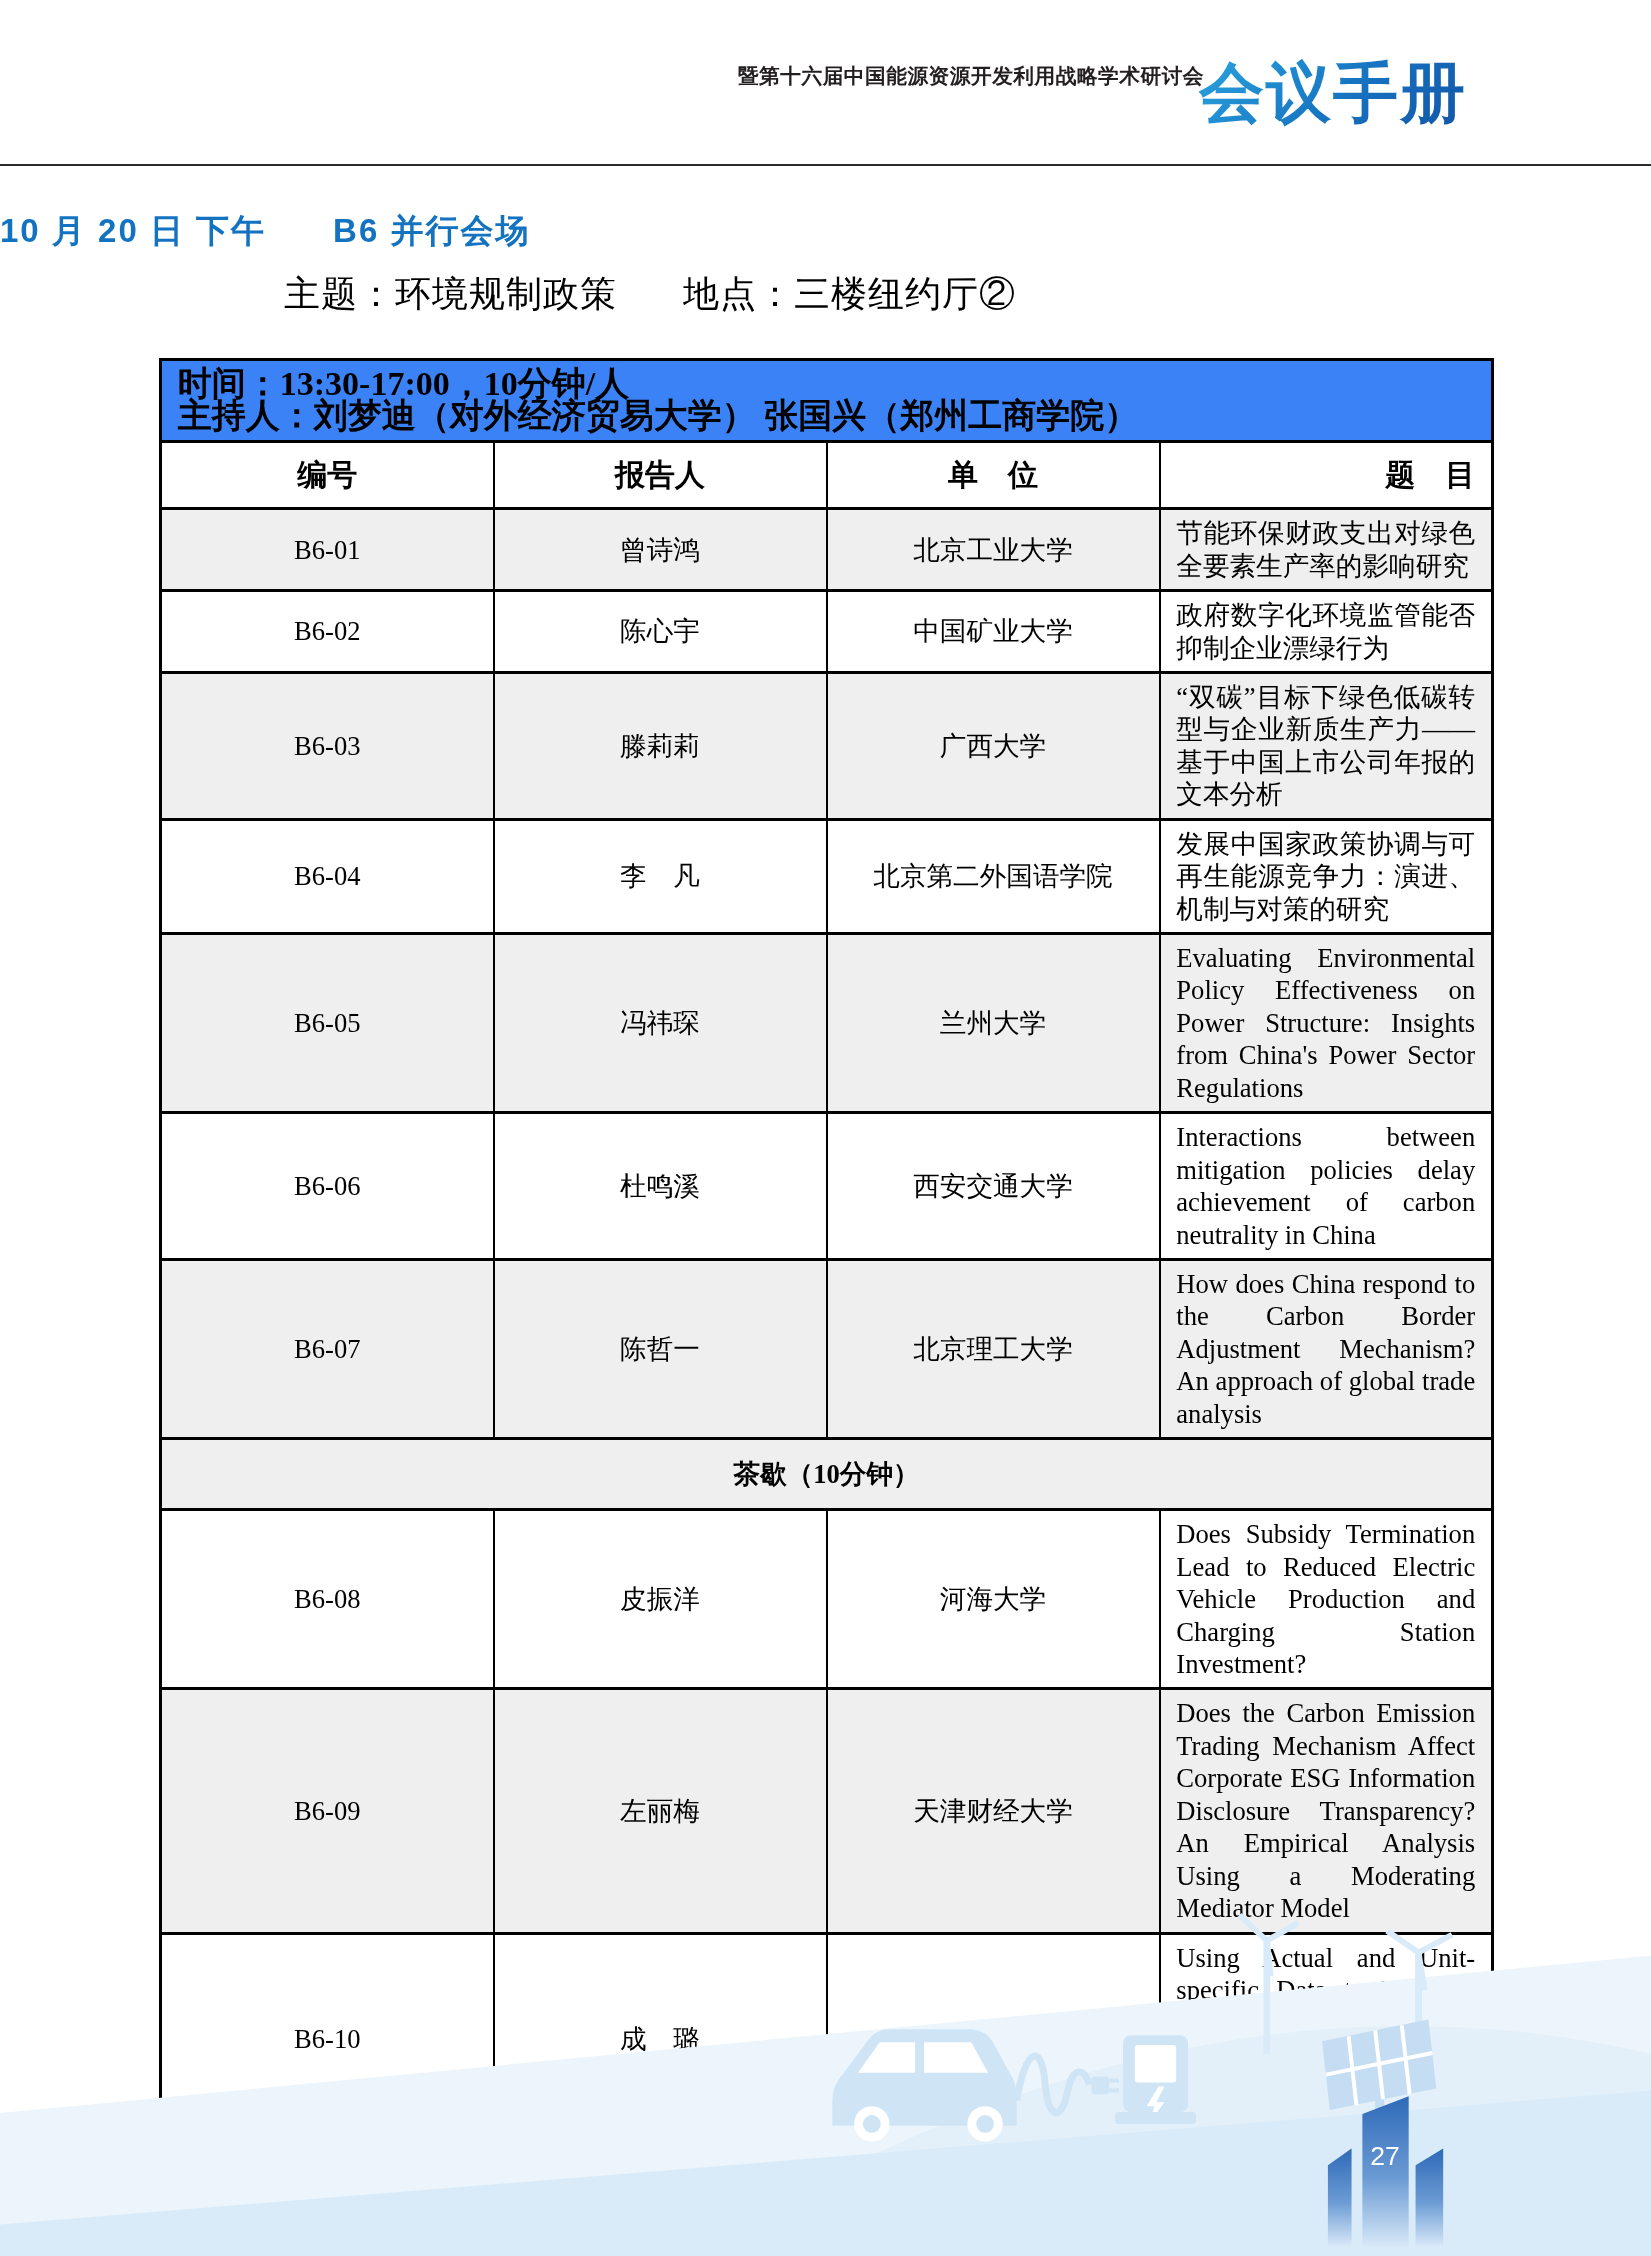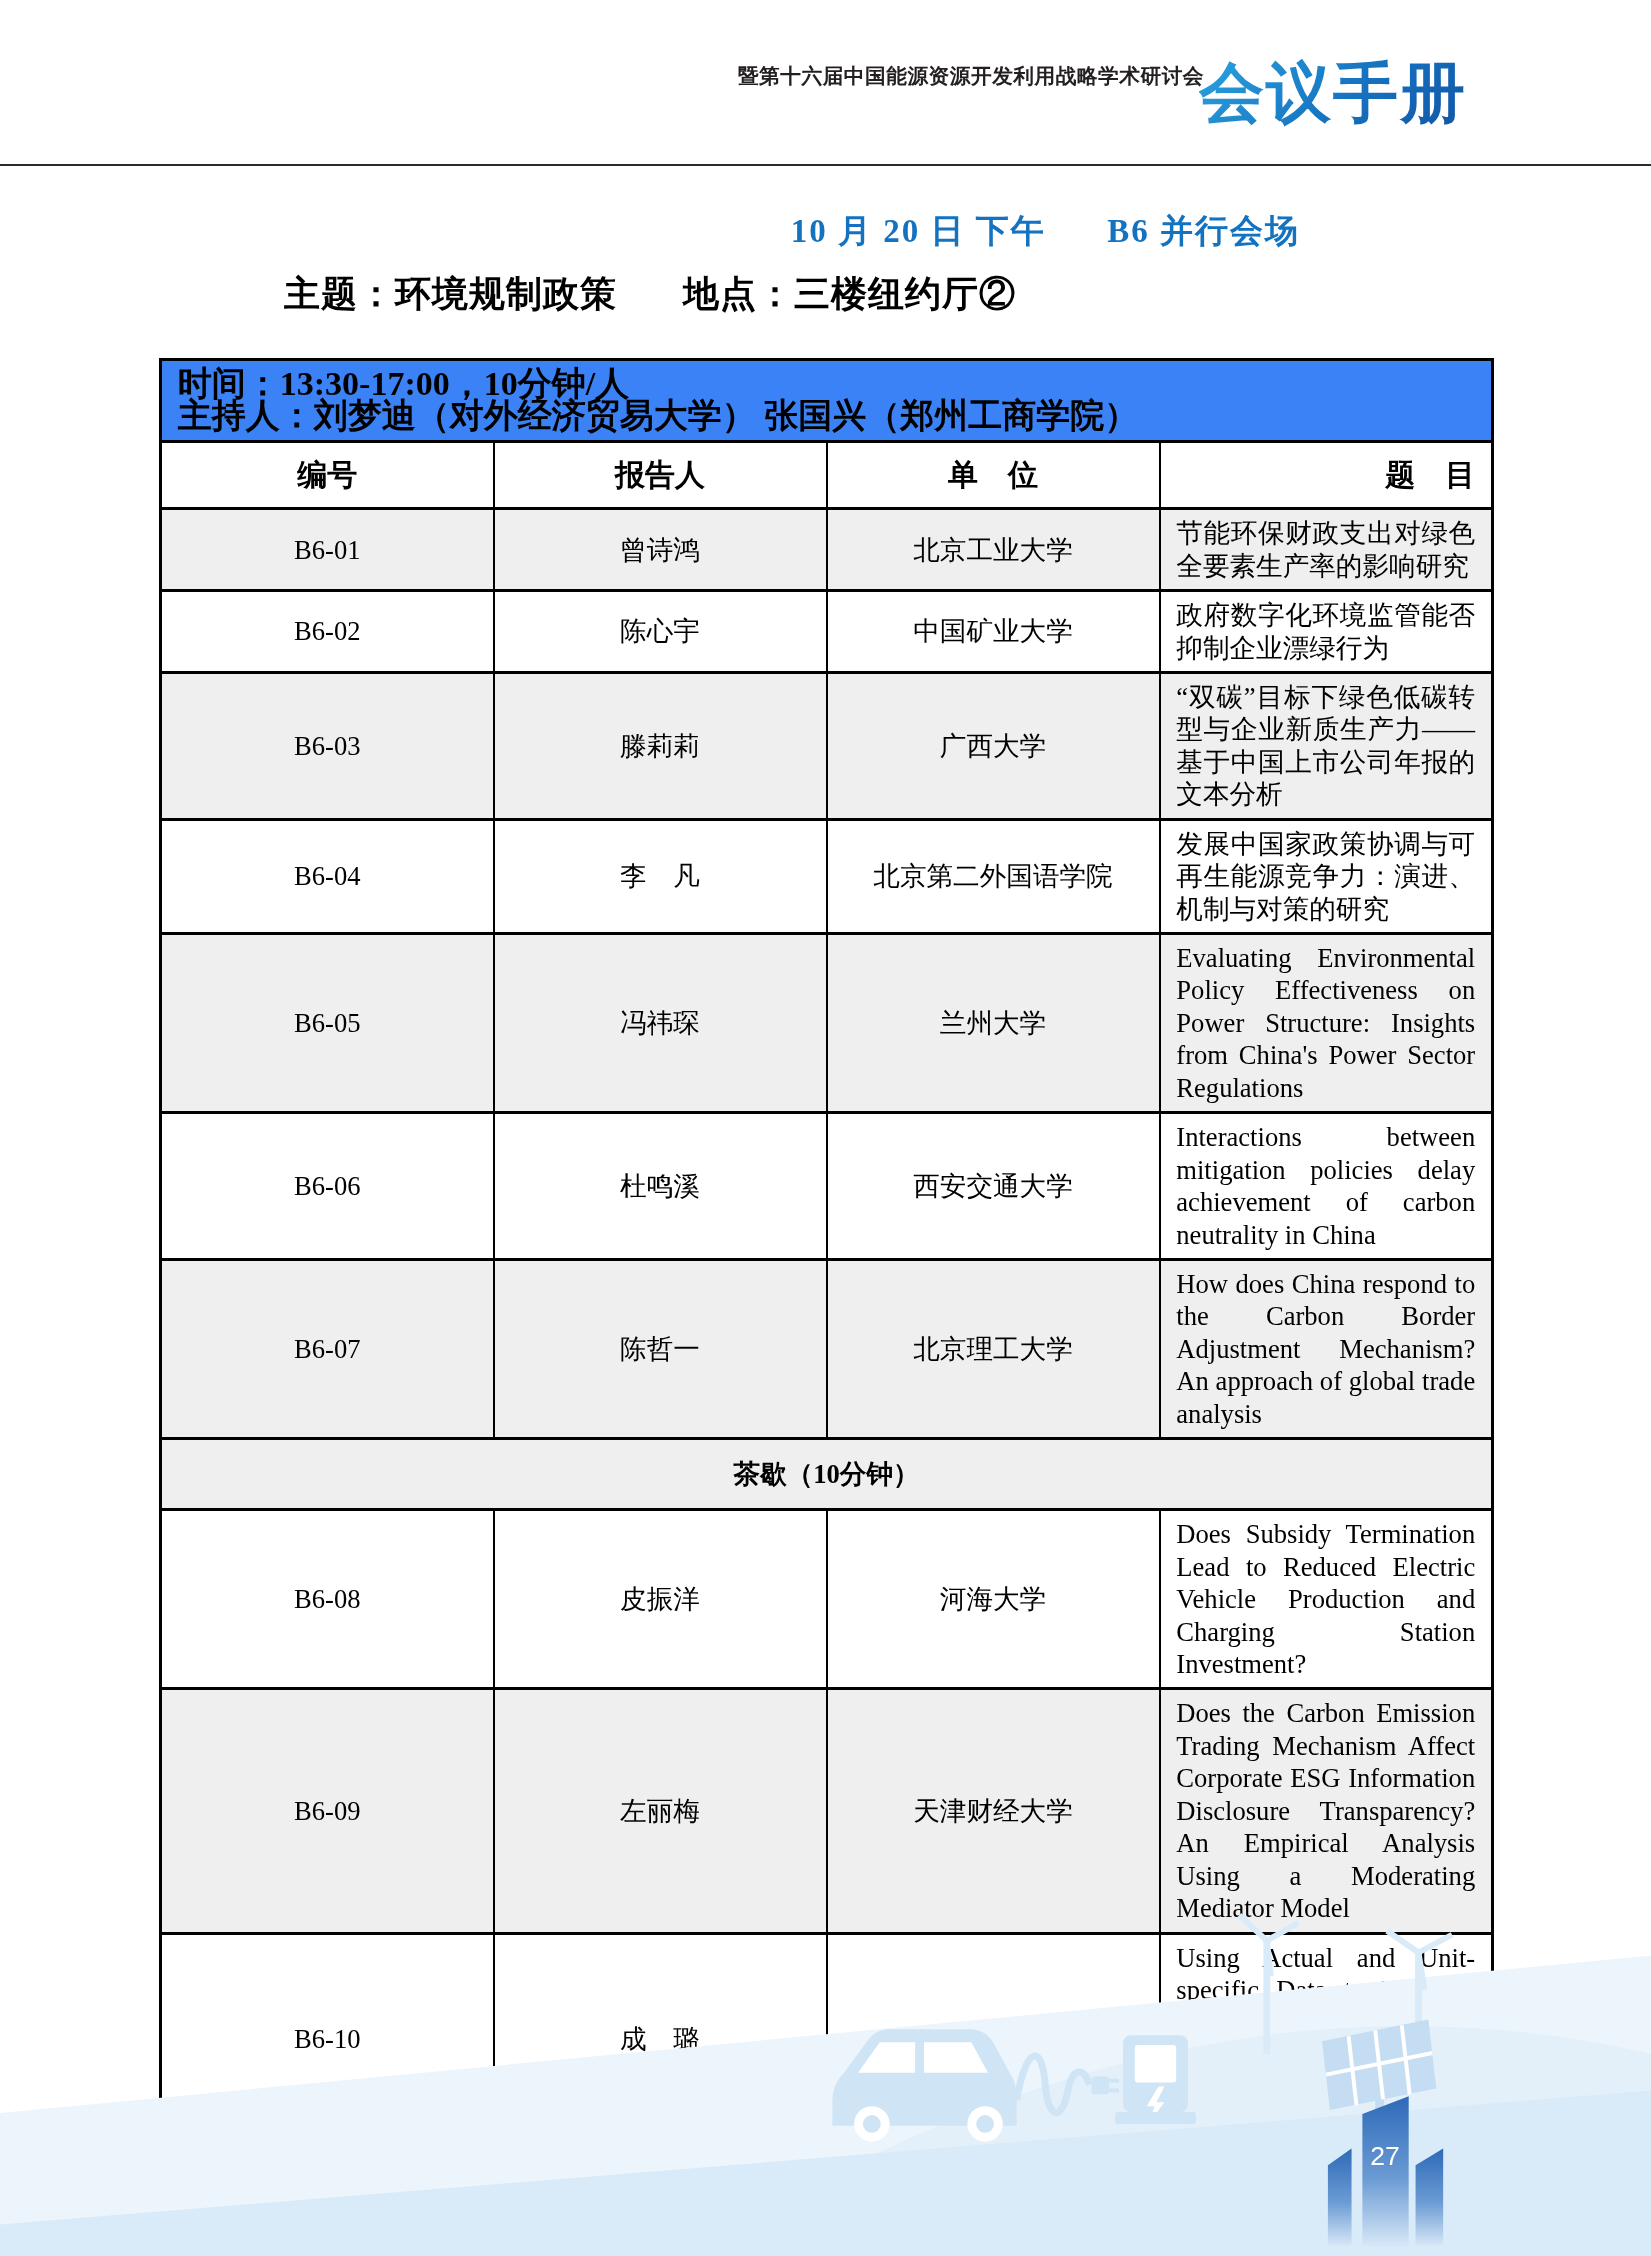--- a/index.html
+++ b/index.html
@@ -14,25 +14,25 @@
   .header-lines{position:absolute;top:59px;right:448px;text-align:right;
     font-family:"Liberation Sans", sans-serif;font-weight:bold;color:#231f20;}
   .header-line1{font-size:20.7px;letter-spacing:6.9px;line-height:33px;white-space:nowrap;}
   .header-line2{font-size:20.7px;letter-spacing:0.5px;line-height:33px;white-space:nowrap;}
   .brand{position:absolute;top:49px;right:185px;
     font-family:"Liberation Sans", sans-serif;font-weight:bold;font-size:65px;letter-spacing:2px;
     background:linear-gradient(135deg,#2ba5e0 0%,#1673c0 55%,#1253a5 100%);
     -webkit-background-clip:text;background-clip:text;color:transparent;white-space:nowrap;}
   .header-rule{position:absolute;top:164px;left:0;width:1652px;height:2px;background:#2b2b2b;}
   
-  .session-title{margin:209px 0 0 0;width:1300px;text-align:right;
-    font-family:Liberation Serif, serif;font-weight:bold;font-size:33px;
+  .session-title{margin:209px 0 0 0;width:1300px;text-align:left;
+    font-family:Liberation Sans, sans-serif;font-weight:bold;font-size:33px;
     letter-spacing:2px;white-space:pre;}
   .session-subtitle{margin:15.8px 0 0 0;width:1300px;text-align:center;
-    font-family:"Liberation Sans", sans-serif;font-weight:bold;font-size:36px;
+    font-family:"Liberation Sans", sans-serif;font-weight:normal;font-size:36px;
     letter-spacing:1px;color:#000;white-space:pre;}
   
   table.session{border-collapse:collapse;table-layout:fixed;
     width:1335px;margin:39px 0 0 159px;
     font-family:"Liberation Serif", serif;font-size:26.6px;}
   table.session{border:3px solid #000;}
   table.session td{border:2px solid #000;border-top-width:3px;border-bottom-width:3px;
     padding:6.9px 15.8px;vertical-align:middle;line-height:32.5px;}
   td.info-cell{background:#3b82f6;text-align:left;font-weight:bold;
     border-bottom-width:3.9px;padding:9.9px 9.9px;line-height:39px;font-size:34px;}

